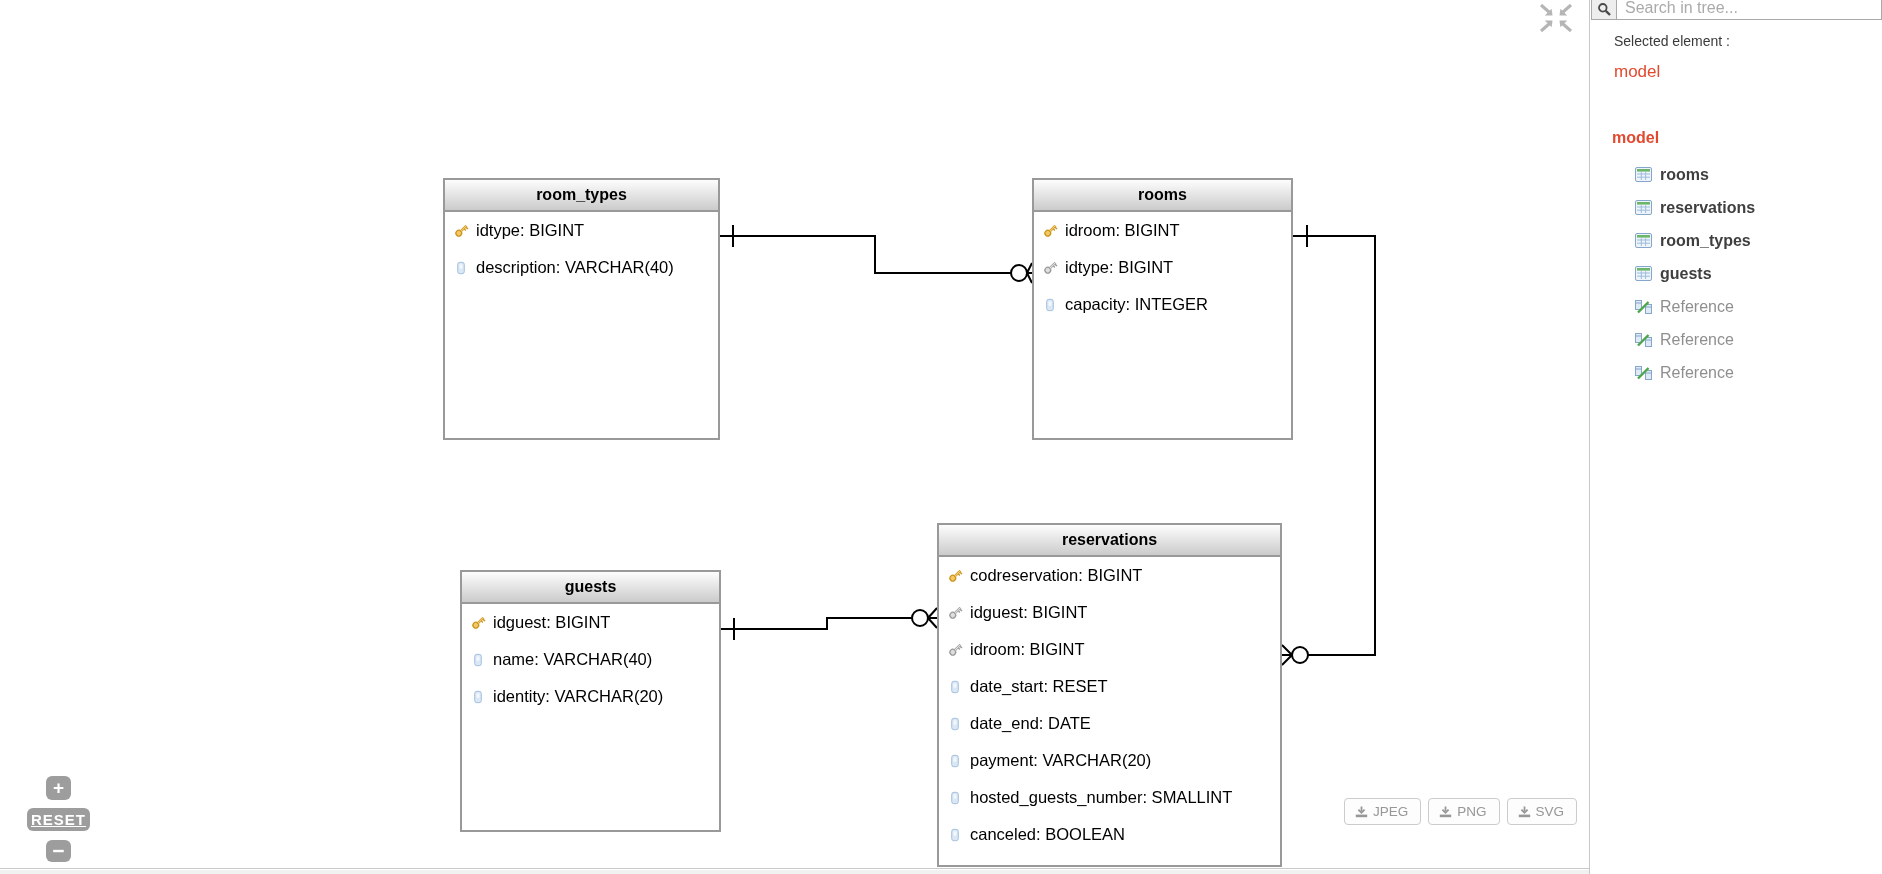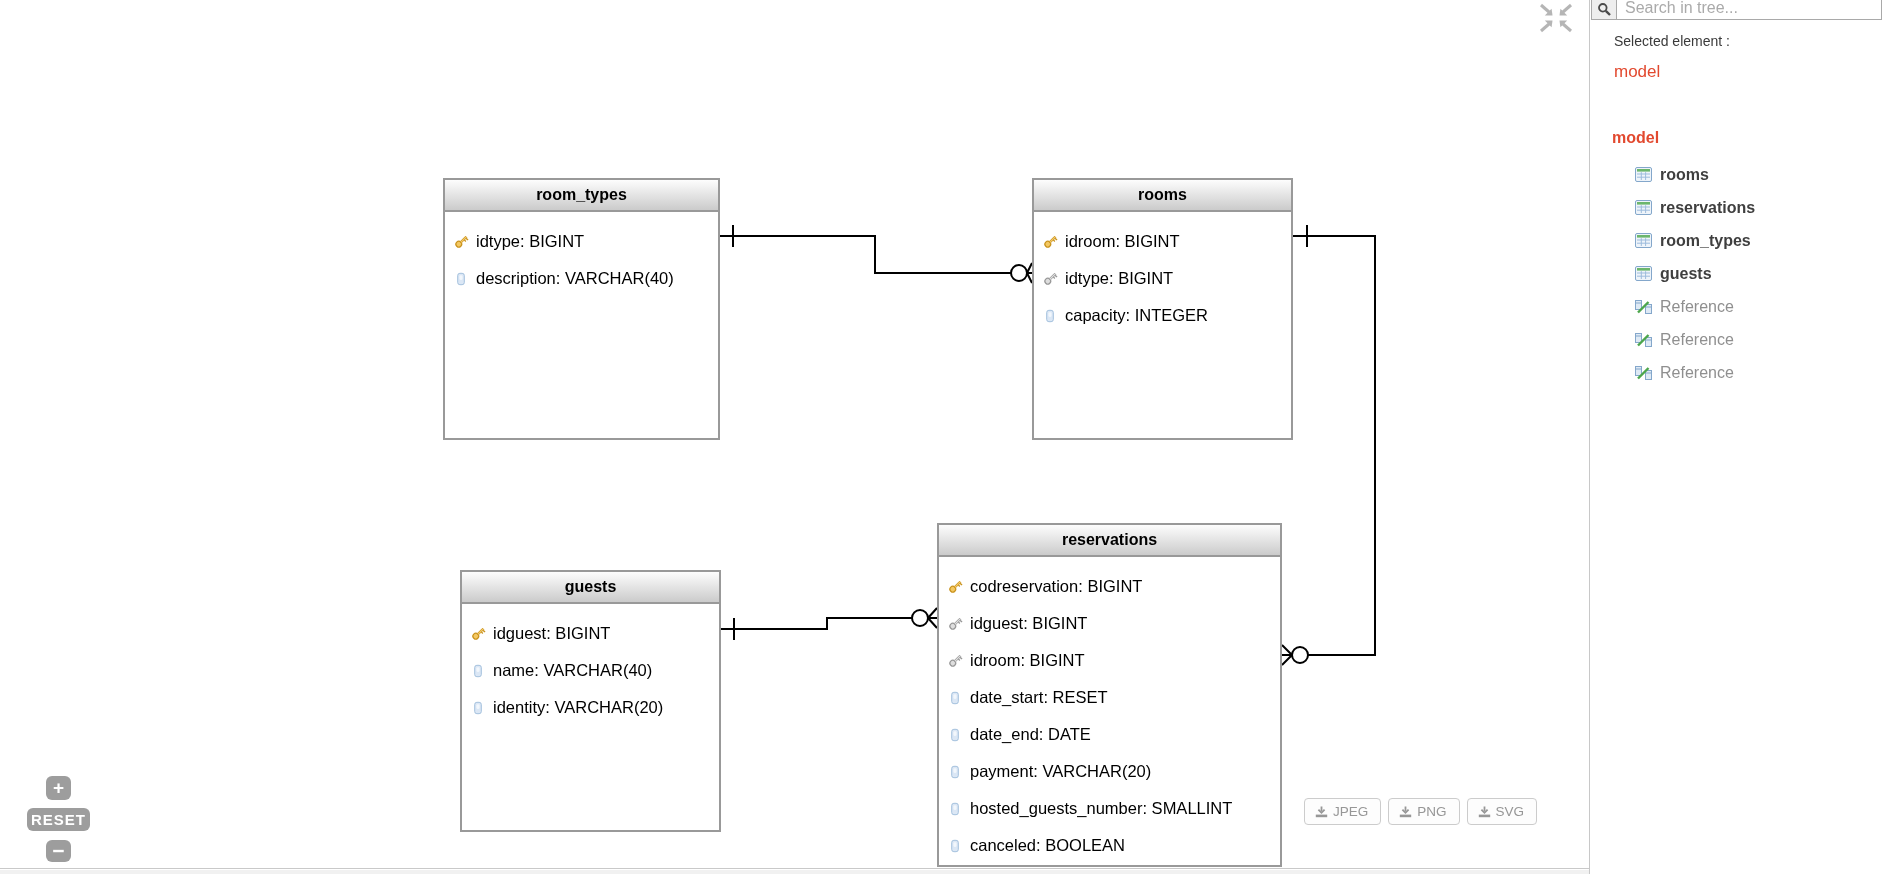--- a/index.html
+++ b/index.html
@@ -10,35 +10,35 @@
   
   #canvas { position:absolute; left:0; top:0; width:1589px; height:869px;
             background:#fff; border-bottom:1px solid #c9c9c9; }
   #below-strip { position:absolute; left:0; top:870px; width:1589px; height:4px; background:#f1f1f1; }
   #wires { position:absolute; left:0; top:0; z-index:1; }
 
   .table { position:absolute; background:#fff; border:2px solid #999; z-index:2; }
   .table-header { height:32px; line-height:30px; text-align:center; font-weight:bold;
                   font-size:16px; color:#000; border-bottom:2px solid #999;
                   background:linear-gradient(#fdfdfd, #cbcbcb); }
-  .table-fields { padding-top:11px; }
+  .table-fields { padding-top:0; }
   .table-row { height:37px; display:flex; align-items:center; gap:6px;
                padding:0 4px 0 7px; font-size:16.5px; color:#000; white-space:nowrap; }
   .fi-wrap { display:inline-flex; width:18px; flex:0 0 18px; justify-content:center; }
 
   
   #zoom-controls { position:absolute; left:27px; top:776px; width:63px; text-align:center; z-index:3; }
   .zbtn { background:#9d9d9d; color:#fff; font-weight:bold; border:none; border-radius:6px;
           display:block; cursor:pointer; font-family:inherit; }
   #zoom-in  { width:25px; height:24px; margin:0 auto; font-size:19px; line-height:22px; }
-  #zoom-reset { width:63px; height:23px; margin:8px auto 0; font-size:15px; letter-spacing:1px; line-height:21px; }
+  #zoom-reset { width:63px; height:23px; margin:8px auto 0; font-size:15px; letter-spacing:1px; line-height:21px;text-decoration:underline; }
   #zoom-out { width:25px; height:22px; margin:9px auto 0; font-size:21px; line-height:18px; }
 
   
-  #export-buttons { position:absolute; left:1304px; top:798px; display:flex; gap:7px; z-index:3; }
+  #export-buttons { position:absolute; left:1344px; top:798px; display:flex; gap:7px; z-index:3; }
   .export-btn { height:27px; padding:0 12px 0 10px; border:1px solid #ccc; border-radius:4px;
                 background:#fdfdfd; color:#979797; font-size:13.5px; display:flex;
                 align-items:center; gap:5px; cursor:pointer; font-family:inherit; }
 
   
   #collapse { position:absolute; left:1538px; top:3px; width:36px; height:30px; cursor:pointer; z-index:3; }
 
   
   #sidebar { position:absolute; left:1589px; top:0; width:293px; height:874px;
              background:#fff; border-left:1px solid #c8c8c8;text-decoration:underline; }

